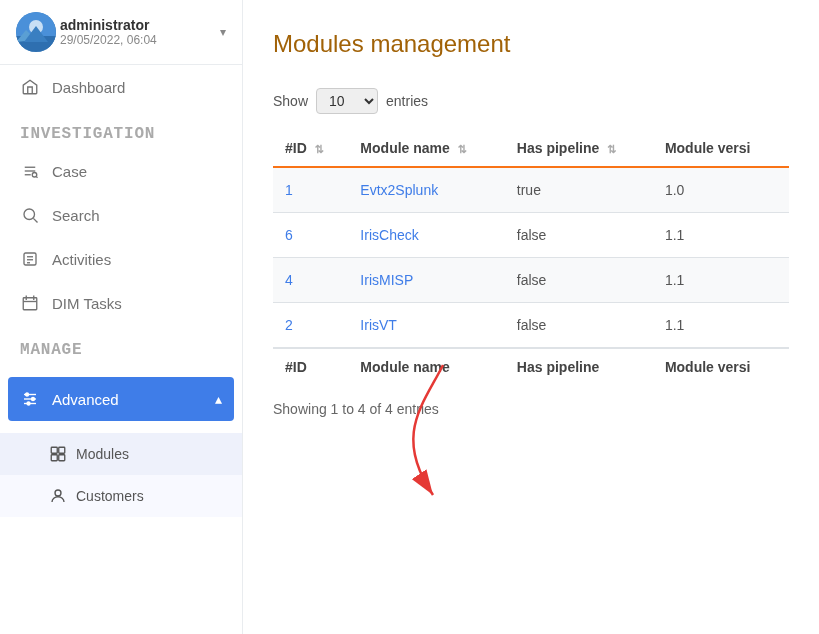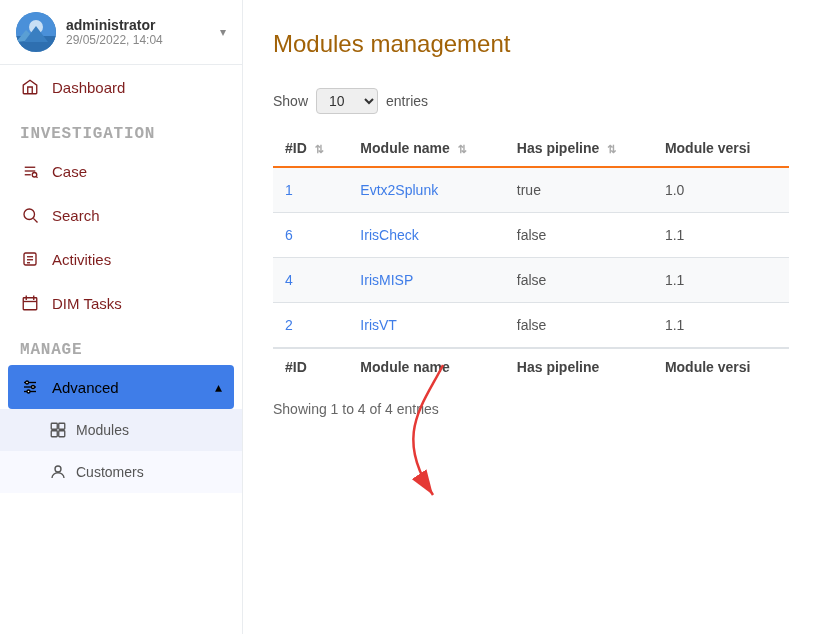--- a/index.html
+++ b/index.html
@@ -15,21 +15,21 @@
       flex-direction: column;
       height: 100%;
       overflow-y: auto;
     }
 
     .user-section {
       display: flex;
       align-items: center;
       padding: 12px 16px;
       border-bottom: 1px solid #e9ecef;
-      gap: 10px;
+      gap: 4px;
     }
 
     .avatar {
       width: 40px;
       height: 40px;
       border-radius: 50%;
       background: linear-gradient(135deg, #4a90d9 0%, #357abd 50%, #1e5a8e 100%);
       overflow: hidden;
       flex-shrink: 0;
       display: flex;
@@ -48,25 +48,25 @@
       font-size: 12px;
       cursor: pointer;
     }
 
     .nav-item {
       display: flex;
       align-items: center;
       padding: 12px 20px;
       gap: 12px;
       cursor: pointer;
-      color: #7f1d1d;
+      color: #737373;
       font-size: 15px;
       transition: background 0.15s;
     }
-    .nav-item.active { background: #3f7de8; color: #000000; border-radius: 4px; margin: 0 8px; padding: 12px 12px; gap: 12px; }
+    .nav-item.active { background: #3f7de8; color: #ffffff; border-radius: 4px; margin: 12px 8px; padding: 12px 12px; gap: 12px; }
 
     .nav-icon { width: 20px; height: 20px; display: flex; align-items: center; justify-content: center; flex-shrink: 0; }
 
     .section-label {
       padding: 16px 20px 6px;
       font-size: 16px;
       font-weight: 700;
       color: #aaa;
       letter-spacing: 0.8px;
       text-transform: uppercase;
@@ -181,21 +181,21 @@
         <circle cx="20" cy="15" r="7" fill="#c8dff5"></circle>
         <ellipse cx="20" cy="34" rx="12" ry="9" fill="#c8dff5"></ellipse>
 
         <rect x="0" y="24" width="40" height="16" fill="#2e6fb0" rx="0"></rect>
         <polygon points="0,30 10,18 20,28" fill="#5a9fd4"></polygon>
         <polygon points="8,30 20,14 32,30" fill="#3a7fc1"></polygon>
       </svg>
     </div>
     <div class="user-info">
       <div class="user-name">administrator</div>
-      <div class="user-date">29/05/2022, 14:04</div>
+      <div class="user-date">29/05/2022, 06:04</div>
     </div>
     <div class="chevron-down">▾</div>
   </div>
 
   <div class="nav-item">
     <div class="nav-icon">
       <svg width="18" height="18" viewBox="0 0 24 24" fill="none" stroke="currentColor" stroke-width="1.8">
         <path d="M3 9.5L12 3l9 6.5V20a1 1 0 01-1 1H4a1 1 0 01-1-1V9.5z"></path>
         <polyline points="9,21 9,12 15,12 15,21"></polyline>
       </svg>

